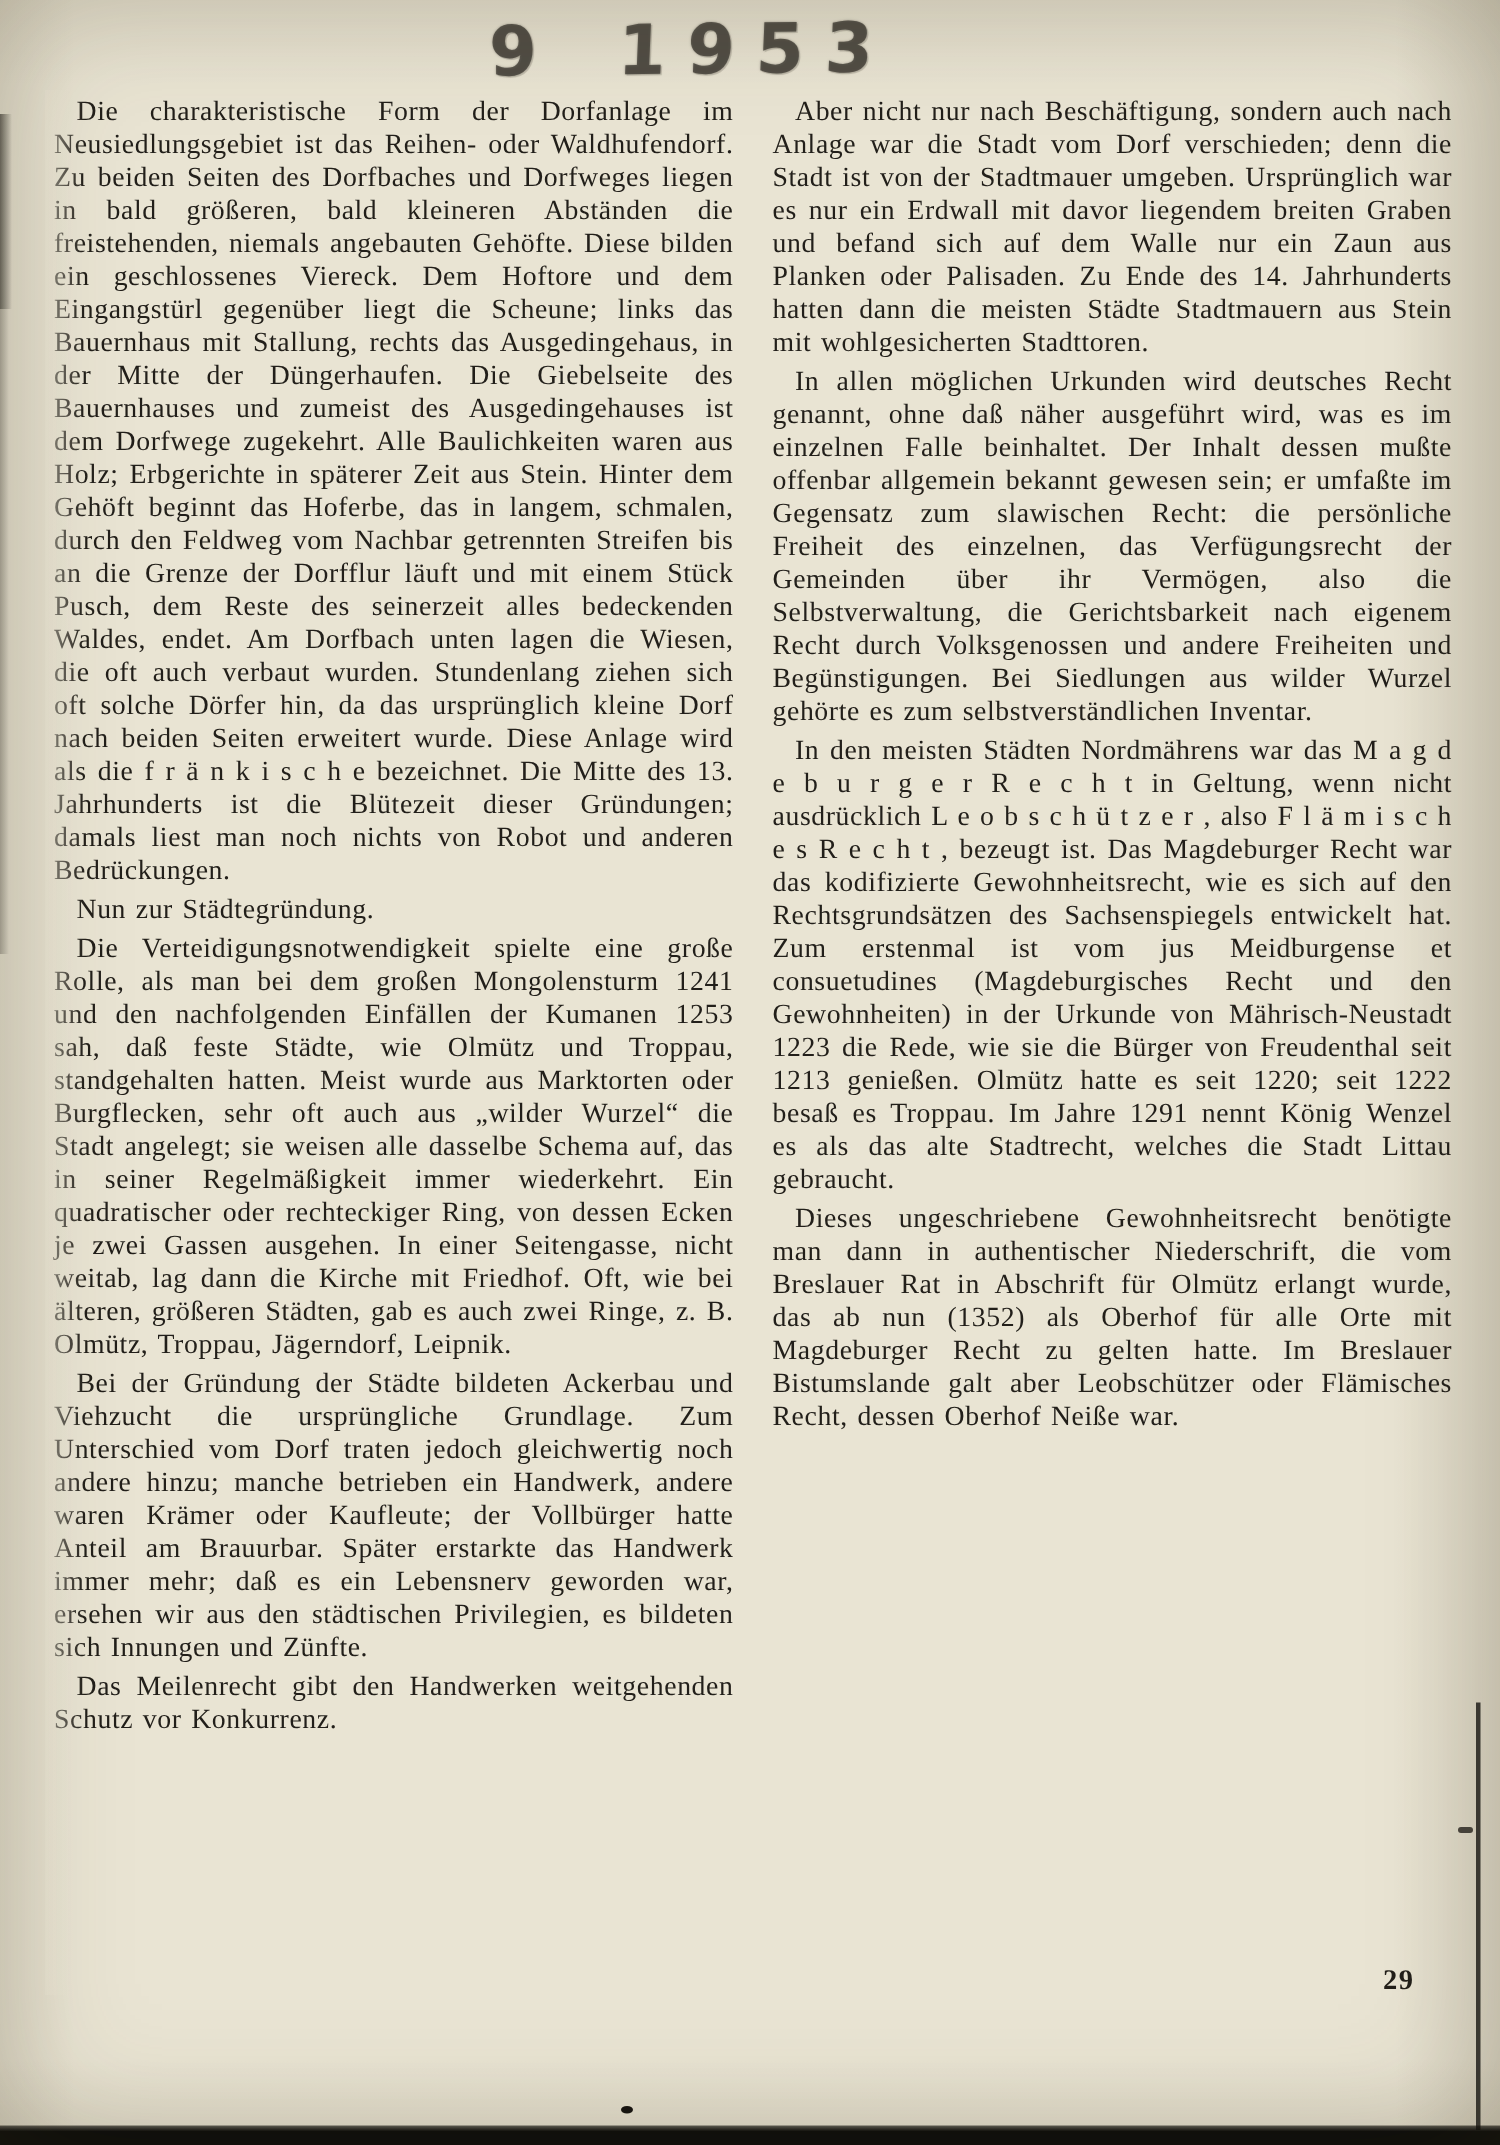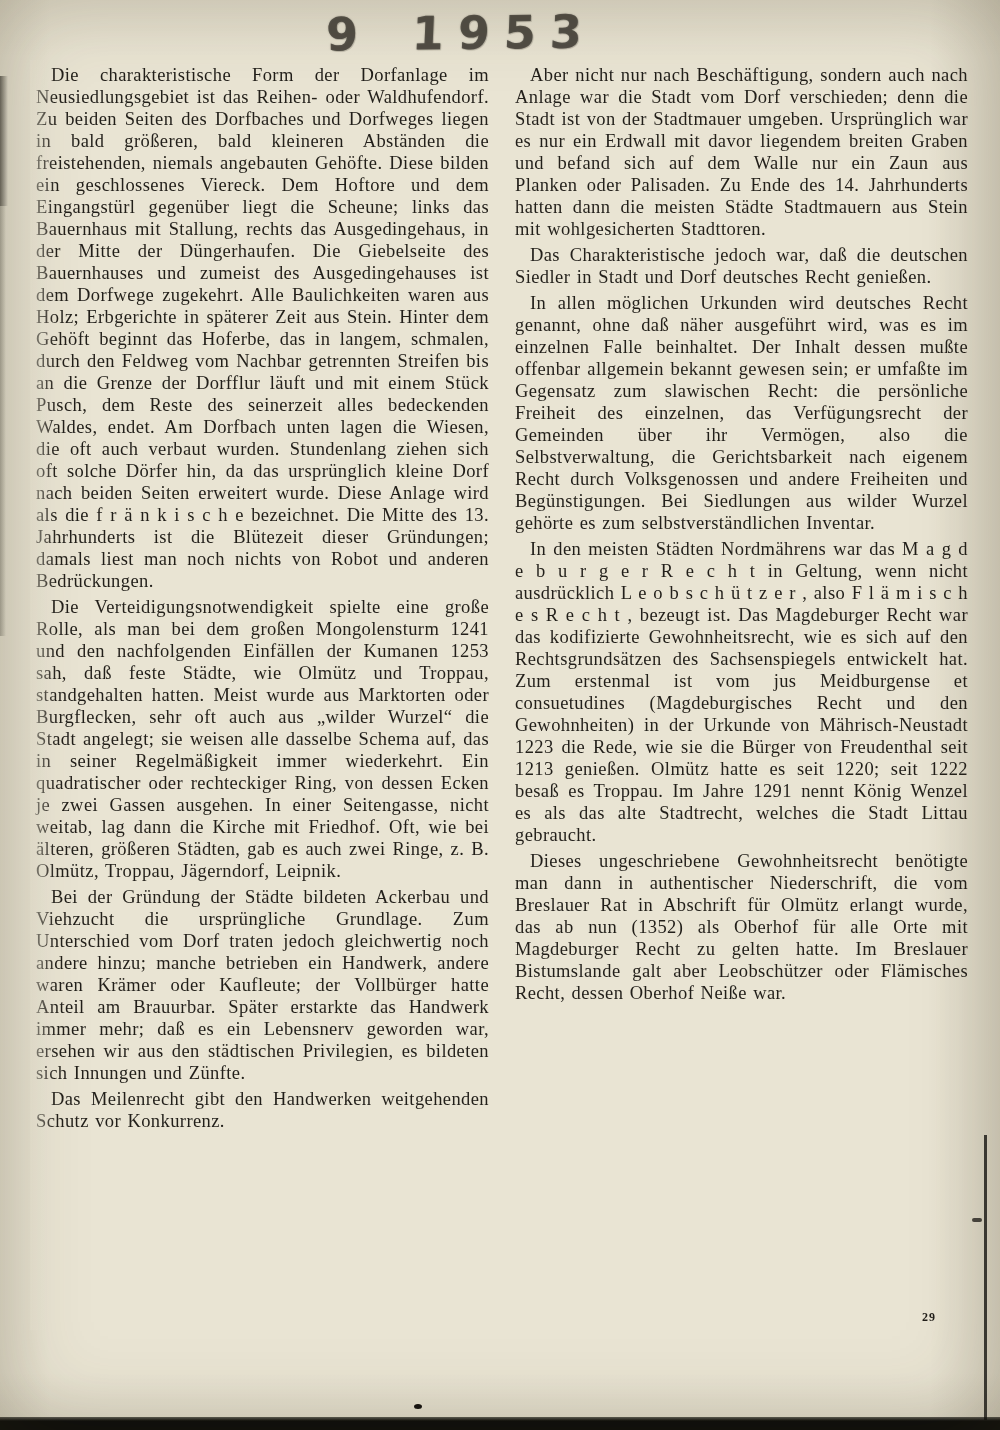--- a/index.html
+++ b/index.html
@@ -46,21 +46,21 @@
     margin:0 0 4px 0;
     text-indent:15px;
     text-align:justify;
     font-size:18.5px;
     line-height:22px;
     letter-spacing:0.4px;
     word-spacing:1.4px;
   }
   .page-number {
     position:absolute; left:922px; top:1310px;
-    font-size:12px; font-weight:bold;
+    font-size:19px; font-weight:bold;
     letter-spacing:1px;
     z-index:3;
   }
   
   .gutter-fade {
     position:absolute; left:30px; top:60px; width:26px; height:1270px;
     background:linear-gradient(to right, rgba(233,228,211,0.6), rgba(233,228,211,0));
     pointer-events:none; z-index:4;
   }
   .edge-smudge-top-left {
@@ -99,27 +99,27 @@
 
 <div class="page">
 
   <div class="stamp">
     <span class="stamp-num">9</span><span class="stamp-year">1953</span>
   </div>
 
   <div class="columns">
     <div class="col">
       <p>Die charakteristische Form der Dorfanlage im Neusiedlungsgebiet ist das Reihen- oder Waldhufendorf. Zu beiden Seiten des Dorfbaches und Dorfweges liegen in bald größeren, bald kleineren Abständen die freistehenden, niemals angebauten Gehöfte. Diese bilden ein geschlossenes Viereck. Dem Hoftore und dem Eingangstürl gegenüber liegt die Scheune; links das Bauernhaus mit Stallung, rechts das Ausgedingehaus, in der Mitte der Düngerhaufen. Die Giebelseite des Bauernhauses und zumeist des Ausgedingehauses ist dem Dorfwege zugekehrt. Alle Baulichkeiten waren aus Holz; Erbgerichte in späterer Zeit aus Stein. Hinter dem Gehöft beginnt das Hoferbe, das in langem, schmalen, durch den Feldweg vom Nachbar getrennten Streifen bis an die Grenze der Dorfflur läuft und mit einem Stück Pusch, dem Reste des seinerzeit alles bedeckenden Waldes, endet. Am Dorfbach unten lagen die Wiesen, die oft auch verbaut wurden. Stundenlang ziehen sich oft solche Dörfer hin, da das ursprünglich kleine Dorf nach beiden Seiten erweitert wurde. Diese Anlage wird als die f r ä n k i s c h e bezeichnet. Die Mitte des 13. Jahrhunderts ist die Blütezeit dieser Gründungen; damals liest man noch nichts von Robot und anderen Bedrückungen.</p>
+      <p>Nun zur Städtegründung.</p>
       <p>Die Verteidigungsnotwendigkeit spielte eine große Rolle, als man bei dem großen Mongolensturm 1241 und den nachfolgenden Einfällen der Kumanen 1253 sah, daß feste Städte, wie Olmütz und Troppau, standgehalten hatten. Meist wurde aus Marktorten oder Burgflecken, sehr oft auch aus „wilder Wurzel“ die Stadt angelegt; sie weisen alle dasselbe Schema auf, das in seiner Regelmäßigkeit immer wiederkehrt. Ein quadratischer oder rechteckiger Ring, von dessen Ecken je zwei Gassen ausgehen. In einer Seitengasse, nicht weitab, lag dann die Kirche mit Friedhof. Oft, wie bei älteren, größeren Städten, gab es auch zwei Ringe, z. B. Olmütz, Troppau, Jägerndorf, Leipnik.</p>
       <p>Bei der Gründung der Städte bildeten Ackerbau und Viehzucht die ursprüngliche Grundlage. Zum Unterschied vom Dorf traten jedoch gleichwertig noch andere hinzu; manche betrieben ein Handwerk, andere waren Krämer oder Kaufleute; der Vollbürger hatte Anteil am Brauurbar. Später erstarkte das Handwerk immer mehr; daß es ein Lebensnerv geworden war, ersehen wir aus den städtischen Privilegien, es bildeten sich Innungen und Zünfte.</p>
       <p>Das Meilenrecht gibt den Handwerken weitgehenden Schutz vor Konkurrenz.</p>
     </div>
     <div class="col">
       <p>Aber nicht nur nach Beschäftigung, sondern auch nach Anlage war die Stadt vom Dorf verschieden; denn die Stadt ist von der Stadtmauer umgeben. Ursprünglich war es nur ein Erdwall mit davor liegendem breiten Graben und befand sich auf dem Walle nur ein Zaun aus Planken oder Palisaden. Zu Ende des 14. Jahrhunderts hatten dann die meisten Städte Stadtmauern aus Stein mit wohlgesicherten Stadttoren.</p>
-      <p>Das Charakteristische jedoch war, daß die deutschen Siedler in Stadt und Dorf deutsches Recht genießen.</p>
       <p>In allen möglichen Urkunden wird deutsches Recht genannt, ohne daß näher ausgeführt wird, was es im einzelnen Falle beinhaltet. Der Inhalt dessen mußte offenbar allgemein bekannt gewesen sein; er umfaßte im Gegensatz zum slawischen Recht: die persönliche Freiheit des einzelnen, das Verfügungsrecht der Gemeinden über ihr Vermögen, also die Selbstverwaltung, die Gerichtsbarkeit nach eigenem Recht durch Volksgenossen und andere Freiheiten und Begünstigungen. Bei Siedlungen aus wilder Wurzel gehörte es zum selbstverständlichen Inventar.</p>
       <p>In den meisten Städten Nordmährens war das M a g d e b u r g e r  R e c h t  in Geltung, wenn nicht ausdrücklich L e o b s c h ü t z e r , also F l ä m i s c h e s  R e c h t , bezeugt ist. Das Magdeburger Recht war das kodifizierte Gewohnheitsrecht, wie es sich auf den Rechtsgrundsätzen des Sachsenspiegels entwickelt hat. Zum erstenmal ist vom jus Meidburgense et consuetudines (Magdeburgisches Recht und den Gewohnheiten) in der Urkunde von Mährisch-Neustadt 1223 die Rede, wie sie die Bürger von Freudenthal seit 1213 genießen. Olmütz hatte es seit 1220; seit 1222 besaß es Troppau. Im Jahre 1291 nennt König Wenzel es als das alte Stadtrecht, welches die Stadt Littau gebraucht.</p>
       <p>Dieses ungeschriebene Gewohnheitsrecht benötigte man dann in authentischer Niederschrift, die vom Breslauer Rat in Abschrift für Olmütz erlangt wurde, das ab nun (1352) als Oberhof für alle Orte mit Magdeburger Recht zu gelten hatte. Im Breslauer Bistumslande galt aber Leobschützer oder Flämisches Recht, dessen Oberhof Neiße war.</p>
     </div>
   </div>
 
   <div class="page-number">29</div>
 
   <div class="gutter-fade"></div>
   <div class="edge-smudge-top-left"></div>

